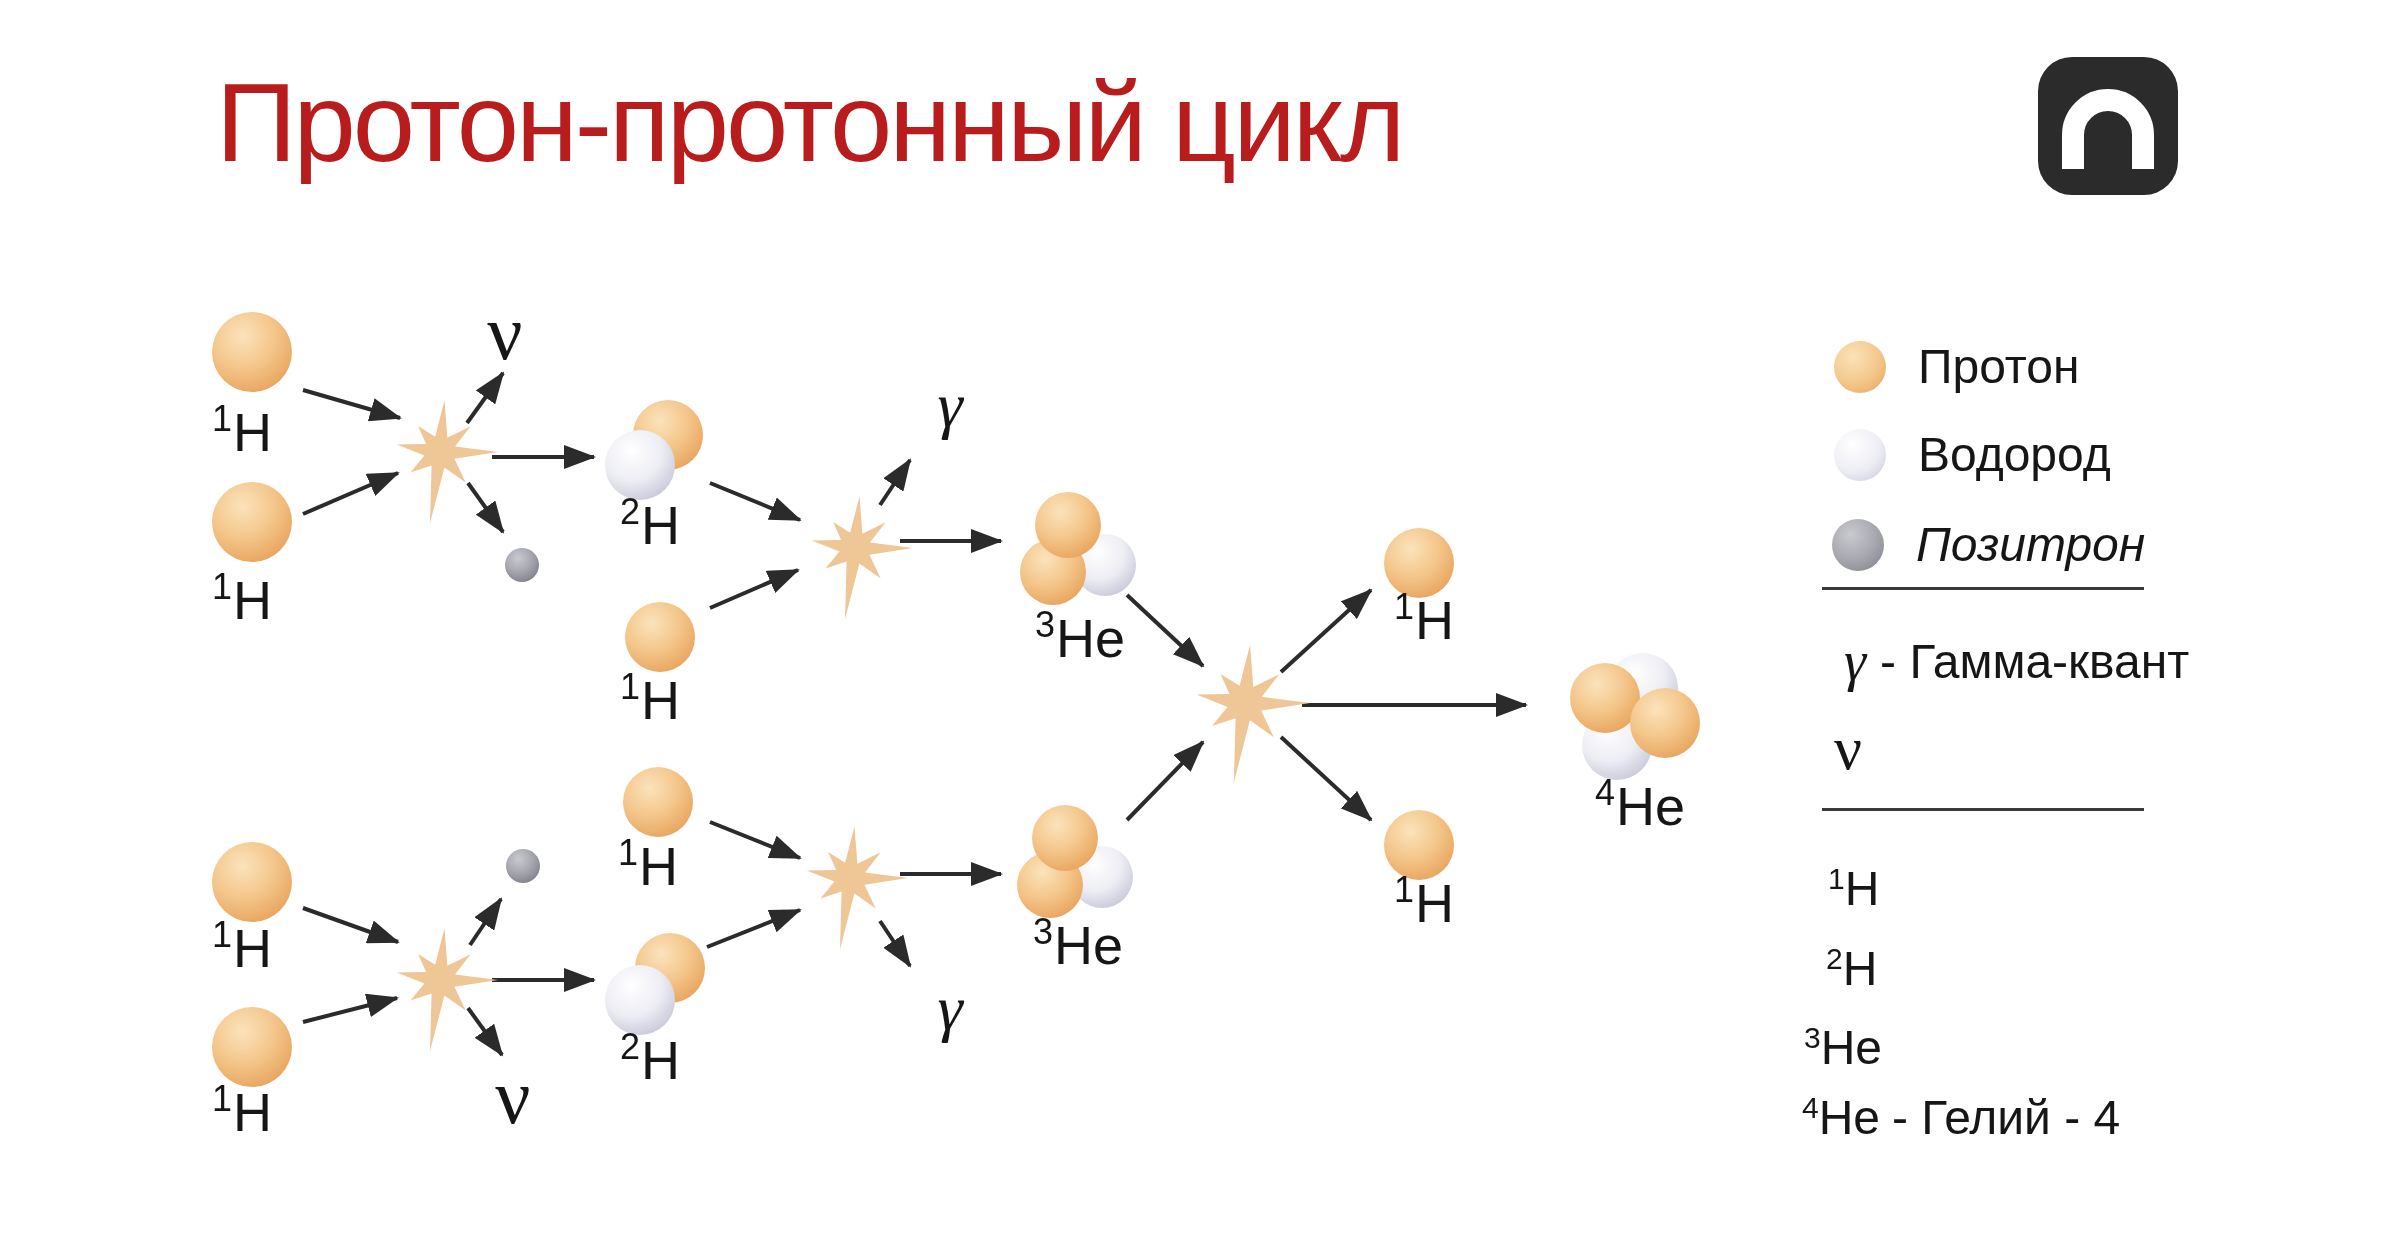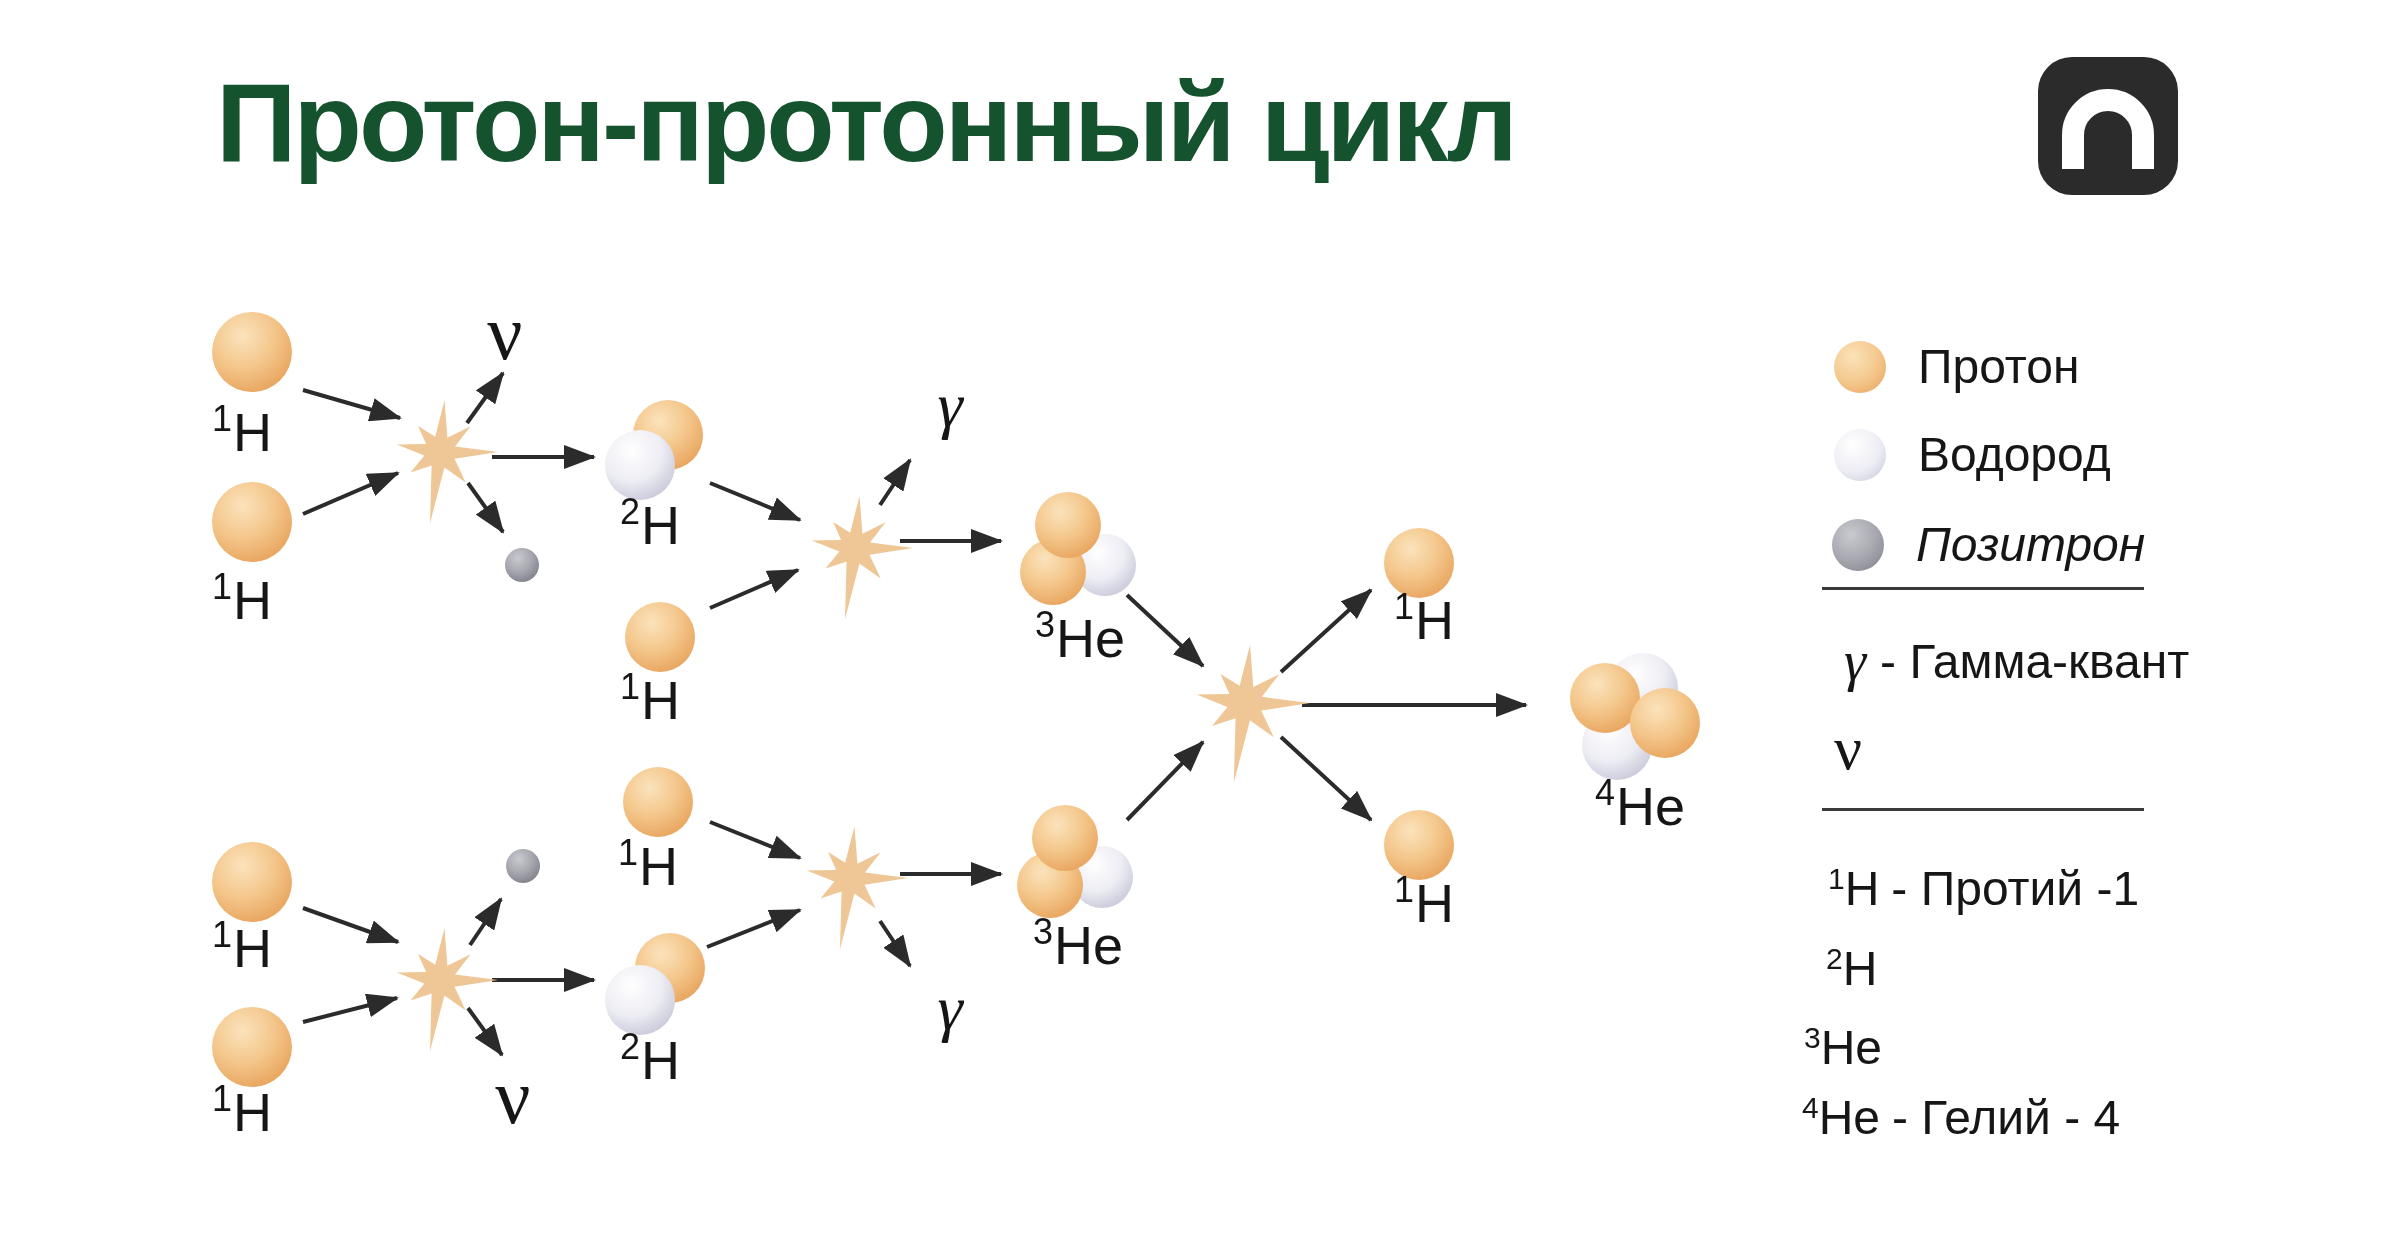--- a/index.html
+++ b/index.html
@@ -2,21 +2,21 @@
 <html><head>
 <meta charset="utf-8">
 <style>
   html,body{margin:0;padding:0;}
   body{
     width:2382px;height:1246px;position:relative;overflow:hidden;
     background:#ffffff;font-family:"Liberation Sans",sans-serif;color:#161616;
   }
   .title{
     position:absolute;left:216px;top:58px;
-    font-size:112px;font-weight:bold;letter-spacing:-3px;color:#14532d;white-space:nowrap;
+    font-size:112px;font-weight:normal;letter-spacing:-3px;color:#b91c1c;white-space:nowrap;
   }
   .logo{position:absolute;left:2038px;top:57px;width:140px;height:138px;}
   .diagram-svg{position:absolute;left:0;top:0;}
   .node-label{
     position:absolute;transform:translate(-50%,-50%);
     font-size:54px;color:#161616;white-space:nowrap;line-height:1;
   }
   .node-label .sup{font-size:36px;position:relative;top:-20px;margin-right:1px;}
   .sym{font-family:"Liberation Serif",serif;}
   .sym.gamma{font-style:italic;font-size:64px;}
@@ -184,21 +184,20 @@
     <span>- Гамма-квант</span>
   </div>
   <div class="sym-row" style="left:1834px;top:708px;">
     <span class="sym nu">ν</span>
   </div>
 
   <div class="legend-divider" style="left:1822px;top:808px;"></div>
 
   <div class="iso-row" style="left:1828px;top:858px;">
     <span class="iso-sym"><span class="sup">1</span><span>H</span></span>
-    <span>- Протий -1</span>
   </div>
   <div class="iso-row" style="left:1826px;top:938px;">
     <span class="iso-sym"><span class="sup">2</span><span>H</span></span>
   </div>
   <div class="iso-row" style="left:1804px;top:1017px;">
     <span class="iso-sym"><span class="sup">3</span><span>He</span></span>
   </div>
   <div class="iso-row" style="left:1802px;top:1087px;">
     <span class="iso-sym"><span class="sup">4</span><span>He</span></span>
     <span>- Гелий - 4</span>

